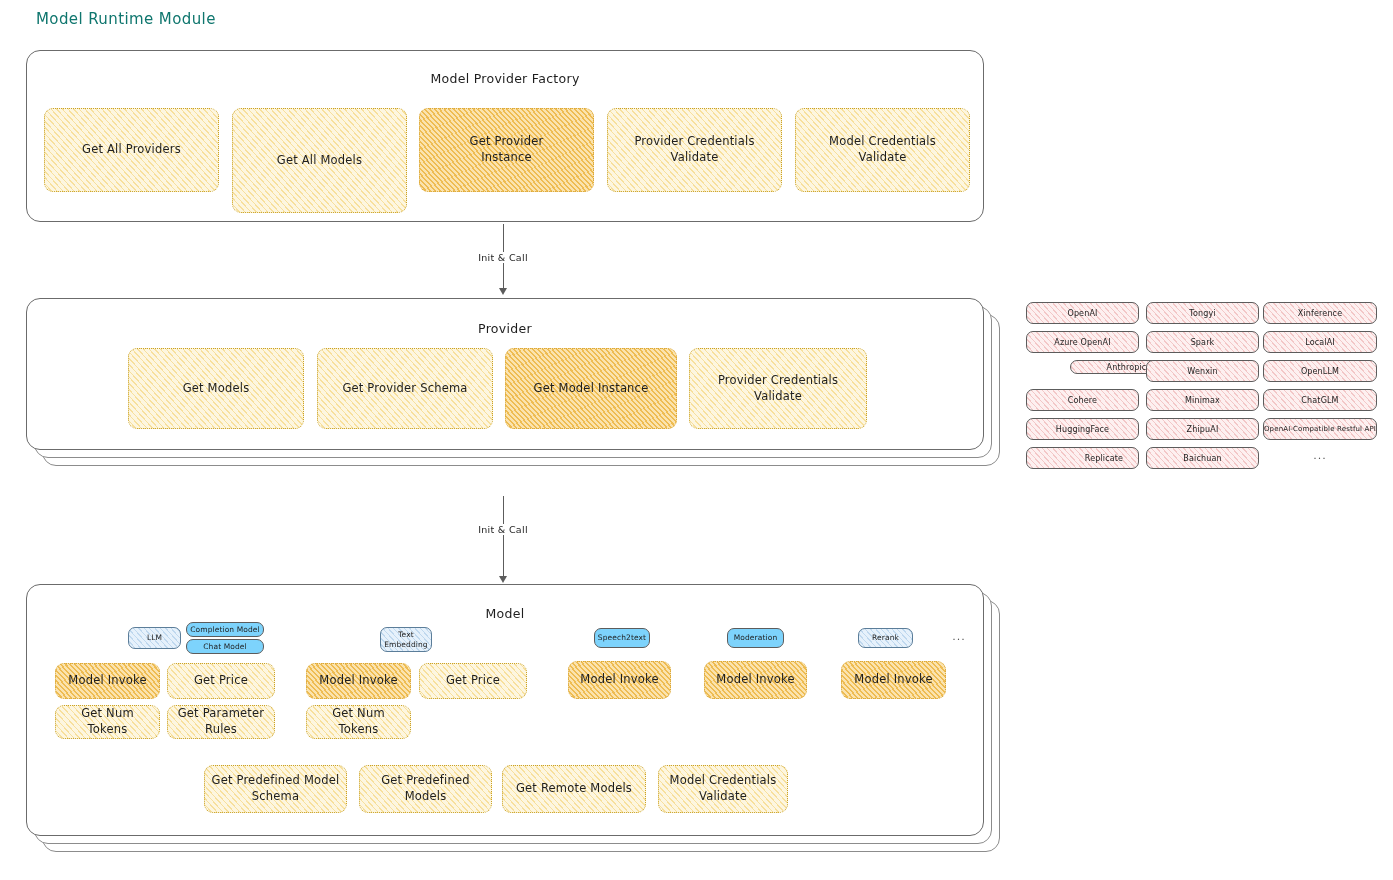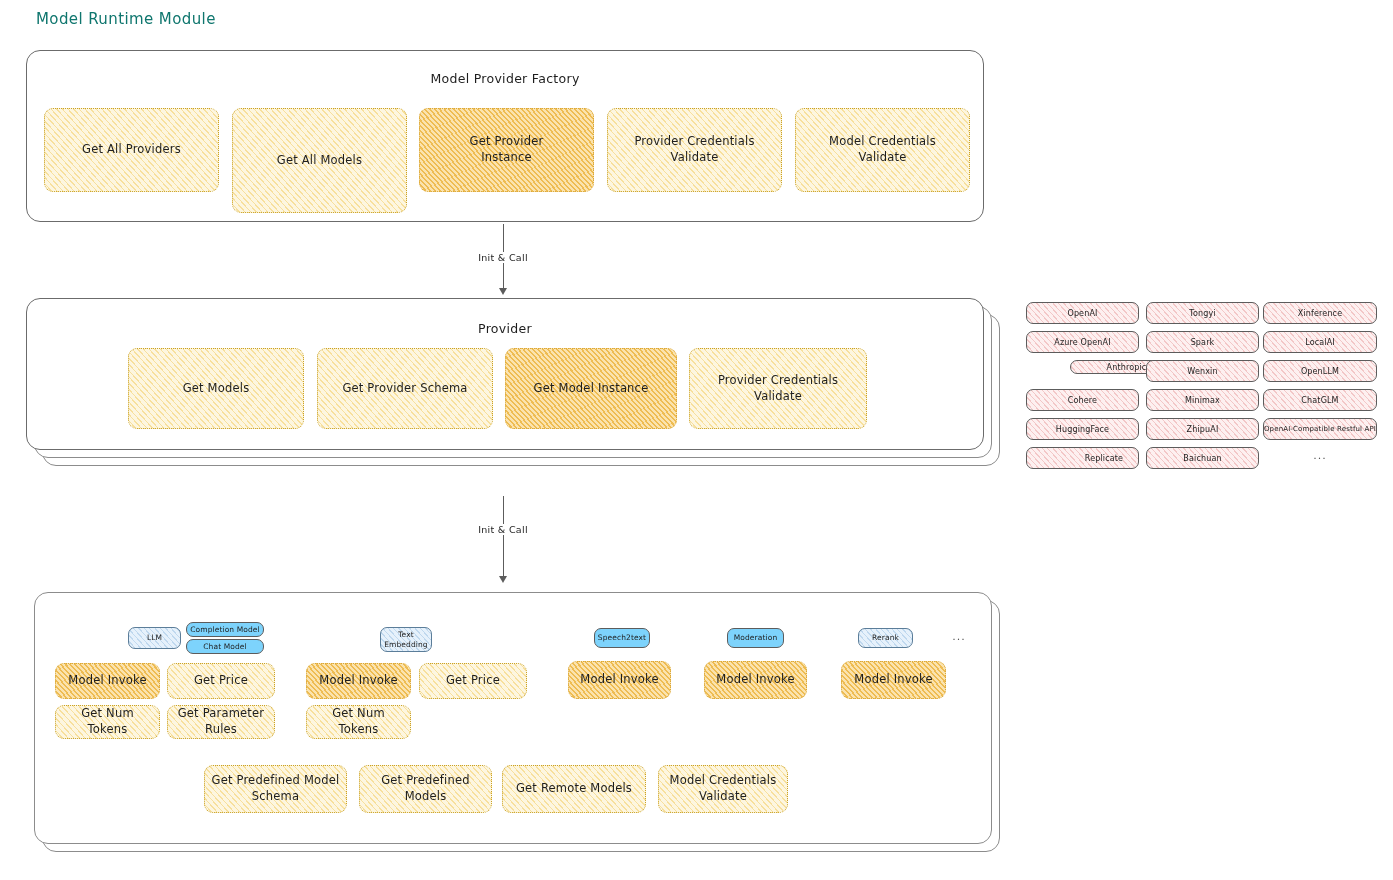--- a/index.html
+++ b/index.html
@@ -180,20 +180,23 @@
   <div class="conn" style="left:503px;top:496px;">
     <div class="line" style="height:84px;"></div>
     <div class="arrow" style="top:80px;"></div>
   </div>
   <div class="conn-label" style="left:503px;top:524px;">Init &amp; Call</div>
 
   <div id="model-stack" class="panel-stack">
       <div class="panel-layer" style="left: 42px; top: 600px; width: 958px; height: 252px;"></div>
       <div class="panel-layer" style="left: 34px; top: 592px; width: 958px; height: 252px;"></div>
     </div>
+  <div class="panel" id="model-panel" style="left:26px;top:584px;width:958px;height:252px;">
+    <div class="panel-title" style="top:21px;">Model</div>
+  </div>
   <div id="model-content">
       <div class="mchip blue" style="left: 128px; top: 627px; width: 53px; height: 22px;">LLM</div>
       <div class="mchip" style="left: 186px; top: 622px; width: 78px; height: 15px;">Completion Model</div>
       <div class="mchip" style="left: 186px; top: 639px; width: 78px; height: 15px;">Chat Model</div>
       <div class="hbox strong" style="left: 55px; top: 663px; width: 105px; height: 36px;">Model Invoke</div>
       <div class="hbox" style="left: 167px; top: 663px; width: 108px; height: 36px;">Get Price</div>
       <div class="hbox" style="left: 55px; top: 705px; width: 105px; height: 34px;">Get Num Tokens</div>
       <div class="hbox" style="left: 167px; top: 705px; width: 108px; height: 34px;">Get Parameter<br>Rules</div>
       <div class="mchip blue" style="left: 380px; top: 627px; width: 52px; height: 25px;">Text<br>Embedding</div>
       <div class="hbox strong" style="left: 306px; top: 663px; width: 105px; height: 36px;">Model Invoke</div>

